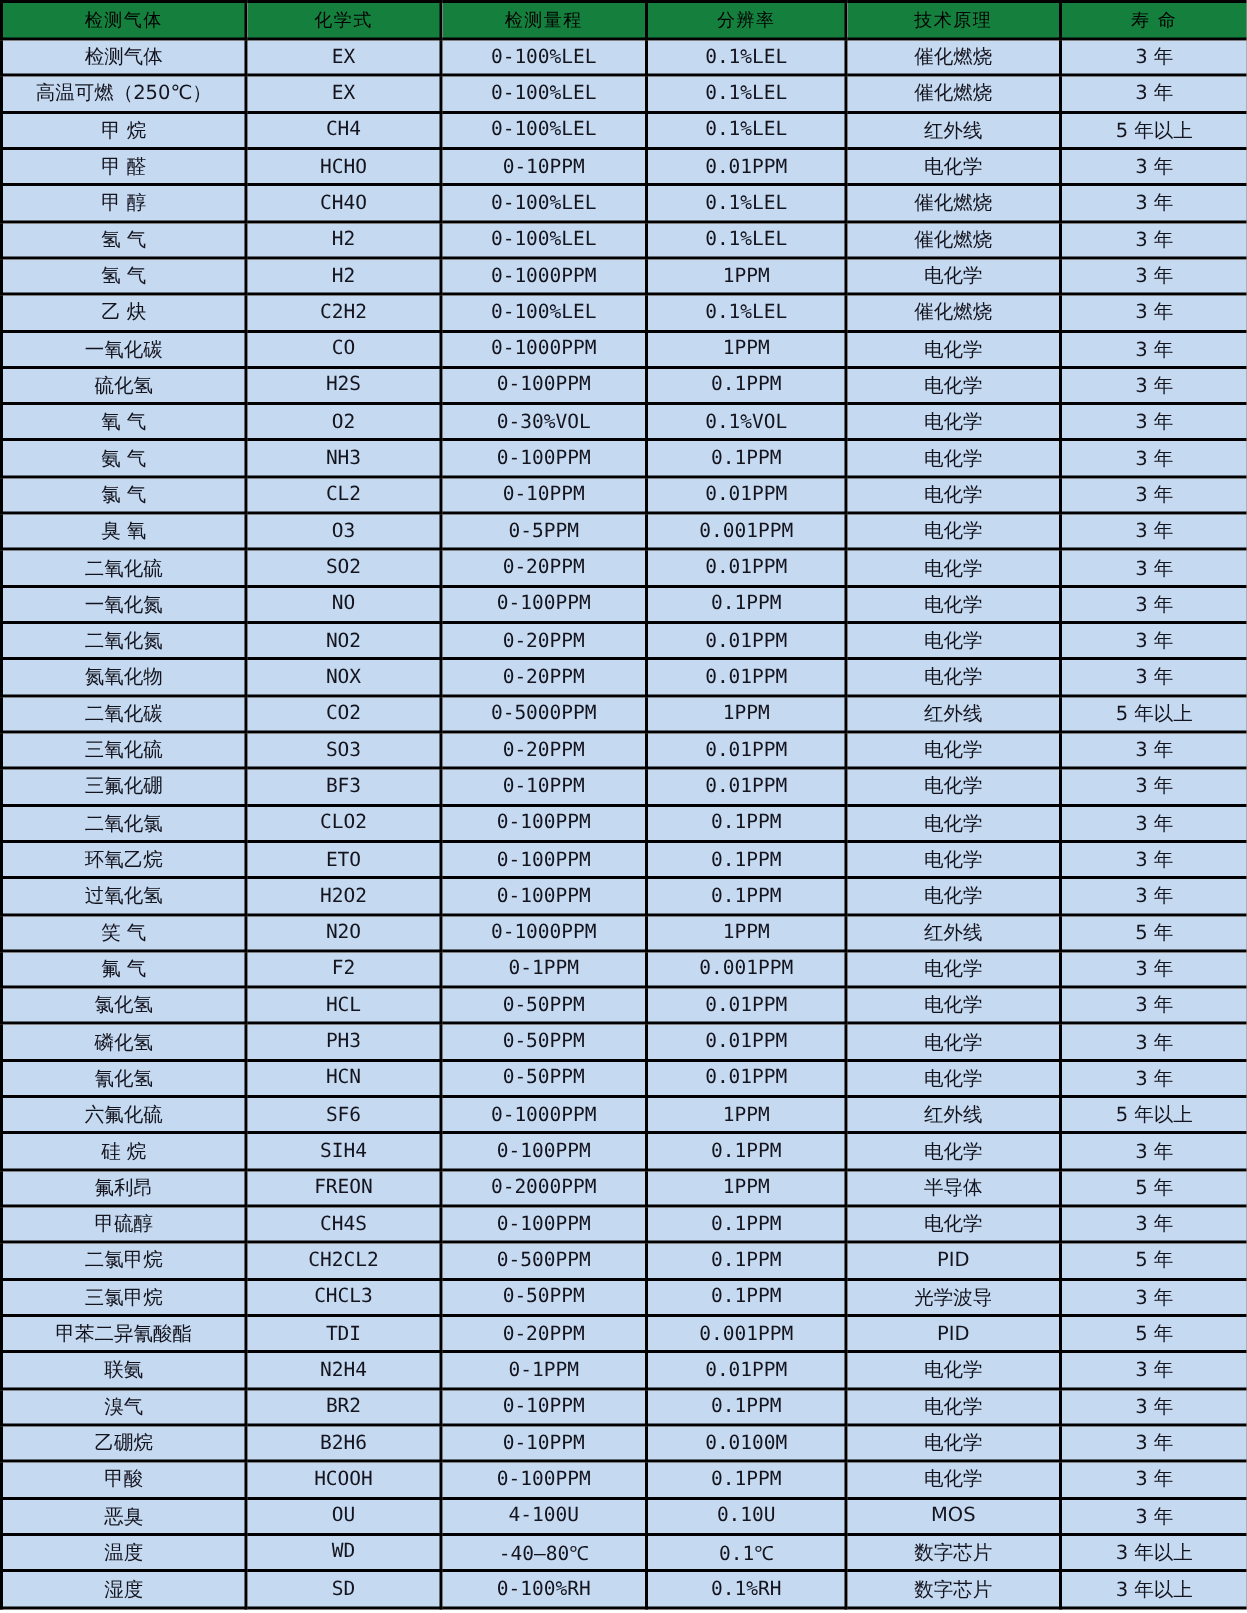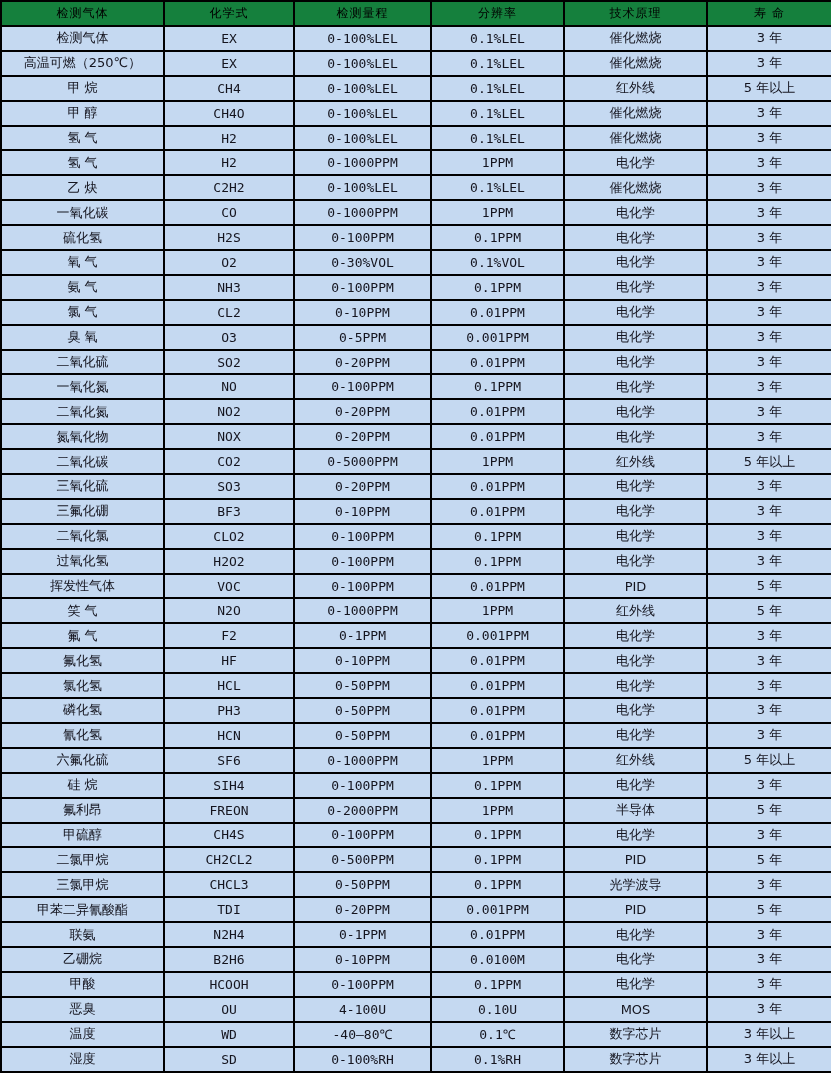--- a/index.html
+++ b/index.html
@@ -88,20 +88,28 @@
         </tr>
         <tr>
           <td>甲 烷</td>
           <td class="latin">CH4</td>
           <td class="latin">0-100%LEL</td>
           <td class="latin">0.1%LEL</td>
           <td>红外线</td>
           <td>5 年以上</td>
         </tr>
         <tr>
+          <td>甲 醛</td>
+          <td class="latin">HCHO</td>
+          <td class="latin">0-10PPM</td>
+          <td class="latin">0.01PPM</td>
+          <td>电化学</td>
+          <td>3 年</td>
+        </tr>
+        <tr>
           <td>甲 醇</td>
           <td class="latin">CH4O</td>
           <td class="latin">0-100%LEL</td>
           <td class="latin">0.1%LEL</td>
           <td>催化燃烧</td>
           <td>3 年</td>
         </tr>
         <tr>
           <td>氢 气</td>
           <td class="latin">H2</td>
@@ -232,56 +240,48 @@
         </tr>
         <tr>
           <td>二氧化氯</td>
           <td class="latin">CLO2</td>
           <td class="latin">0-100PPM</td>
           <td class="latin">0.1PPM</td>
           <td>电化学</td>
           <td>3 年</td>
         </tr>
         <tr>
+          <td>环氧乙烷</td>
+          <td class="latin">ETO</td>
+          <td class="latin">0-100PPM</td>
+          <td class="latin">0.1PPM</td>
+          <td>电化学</td>
+          <td>3 年</td>
+        </tr>
+        <tr>
           <td>过氧化氢</td>
           <td class="latin">H2O2</td>
           <td class="latin">0-100PPM</td>
           <td class="latin">0.1PPM</td>
           <td>电化学</td>
           <td>3 年</td>
-        </tr>
-        <tr>
-          <td>挥发性气体</td>
-          <td class="latin">VOC</td>
-          <td class="latin">0-100PPM</td>
-          <td class="latin">0.01PPM</td>
-          <td>PID</td>
-          <td>5 年</td>
         </tr>
         <tr>
           <td>笑 气</td>
           <td class="latin">N2O</td>
           <td class="latin">0-1000PPM</td>
           <td class="latin">1PPM</td>
           <td>红外线</td>
           <td>5 年</td>
         </tr>
         <tr>
           <td>氟 气</td>
           <td class="latin">F2</td>
           <td class="latin">0-1PPM</td>
           <td class="latin">0.001PPM</td>
-          <td>电化学</td>
-          <td>3 年</td>
-        </tr>
-        <tr>
-          <td>氟化氢</td>
-          <td class="latin">HF</td>
-          <td class="latin">0-10PPM</td>
-          <td class="latin">0.01PPM</td>
           <td>电化学</td>
           <td>3 年</td>
         </tr>
         <tr>
           <td>氯化氢</td>
           <td class="latin">HCL</td>
           <td class="latin">0-50PPM</td>
           <td class="latin">0.01PPM</td>
           <td>电化学</td>
           <td>3 年</td>
@@ -360,20 +360,28 @@
         </tr>
         <tr>
           <td>联氨</td>
           <td class="latin">N2H4</td>
           <td class="latin">0-1PPM</td>
           <td class="latin">0.01PPM</td>
           <td>电化学</td>
           <td>3 年</td>
         </tr>
         <tr>
+          <td>溴气</td>
+          <td class="latin">BR2</td>
+          <td class="latin">0-10PPM</td>
+          <td class="latin">0.1PPM</td>
+          <td>电化学</td>
+          <td>3 年</td>
+        </tr>
+        <tr>
           <td>乙硼烷</td>
           <td class="latin">B2H6</td>
           <td class="latin">0-10PPM</td>
           <td class="latin">0.0100M</td>
           <td>电化学</td>
           <td>3 年</td>
         </tr>
         <tr>
           <td>甲酸</td>
           <td class="latin">HCOOH</td>

